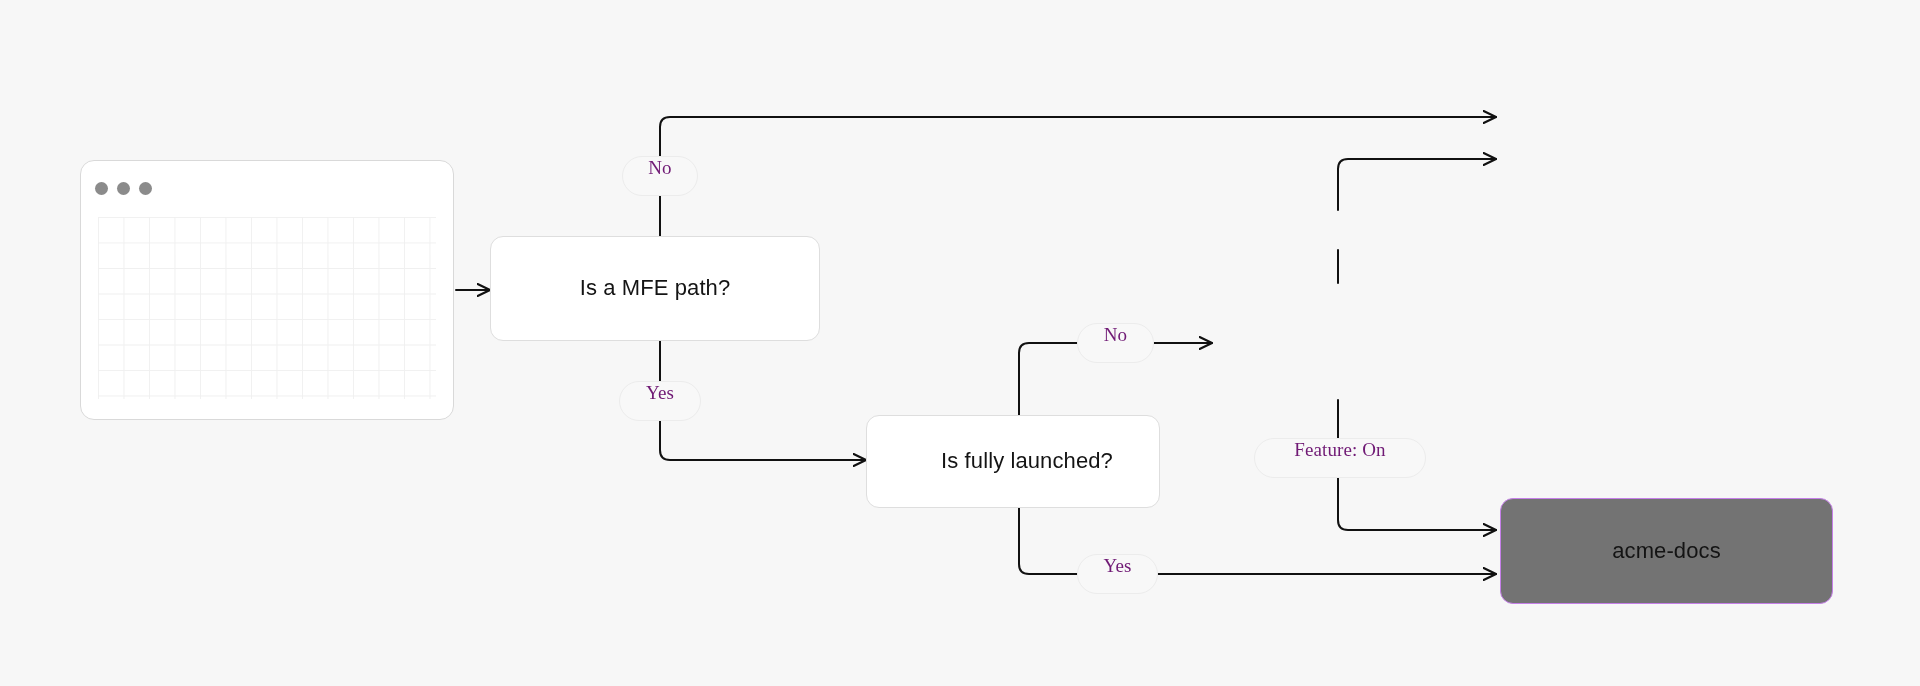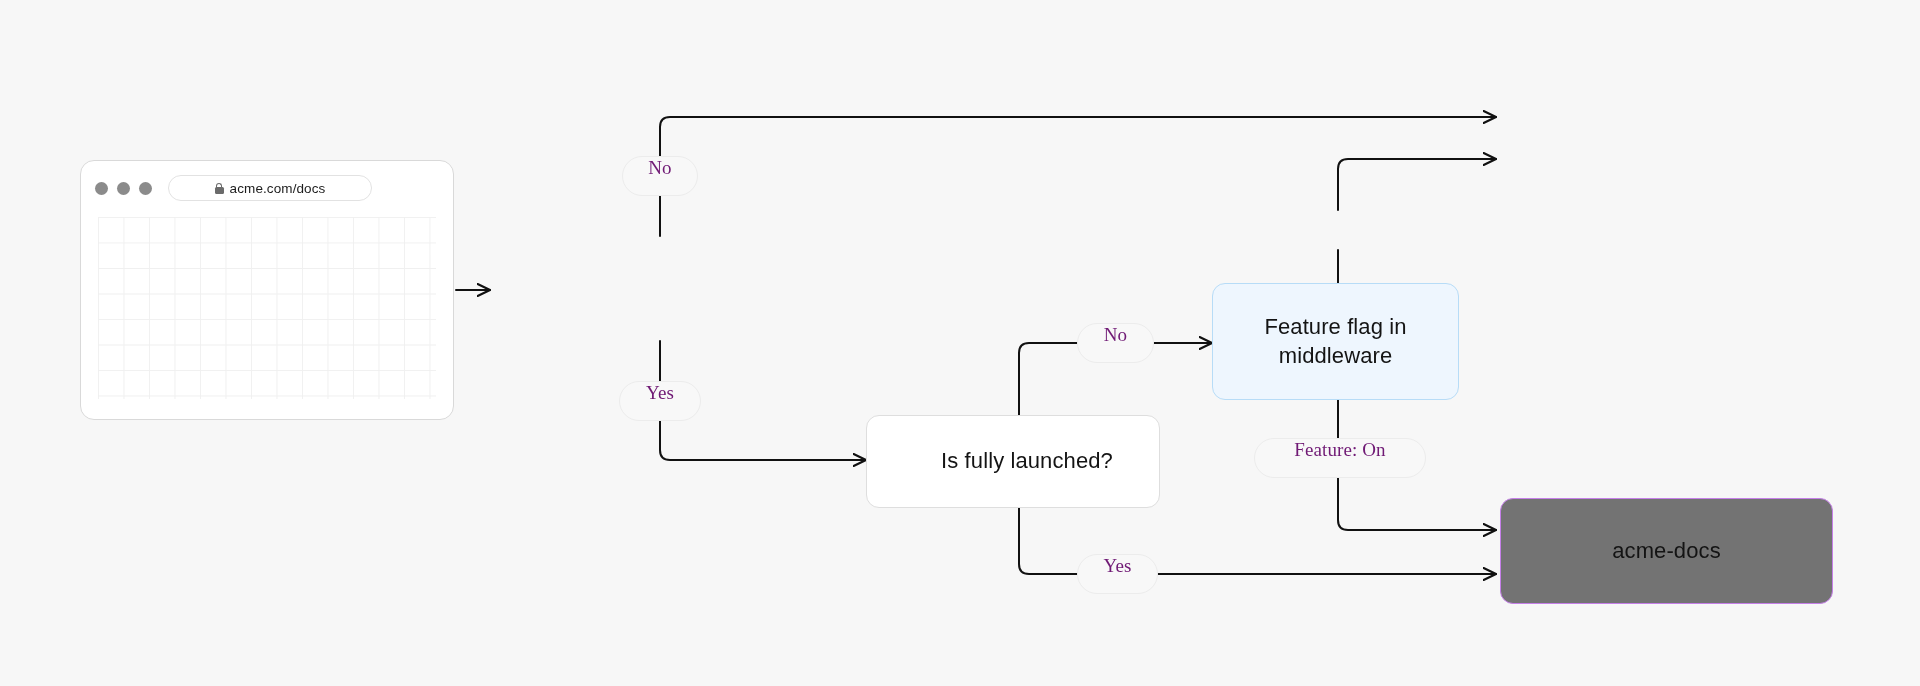--- a/index.html
+++ b/index.html
@@ -192,37 +192,32 @@
     </g>
   </svg>
 
   <div class="browser">
     <div class="browser-bar">
       <div class="dots">
         <span class="dot"></span>
         <span class="dot"></span>
         <span class="dot"></span>
       </div>
-      <div class="urlbar">
-        <span class="lock-icon"></span>
-        <span class="url-text">acme.com/docs</span>
-      </div>
     </div>
     <div class="browser-canvas"></div>
   </div>
 
+  <div class="node decision" style="left:490px; top:236px; width:330px; height:105px;">
+    <span>Is a MFE path?</span>
+  </div>
 
   <div class="node decision" style="left:866px; top:415px; width:294px; height:93px;padding-left:28px;">
     <span>Is fully launched?</span>
   </div>
 
-  <div class="node blue" style="left:1212px; top:283px; width:247px; height:117px; flex-direction:column;">
-    <span>Feature flag in</span>
-    <span>middleware</span>
-  </div>
 
 
   <div class="node purple" style="left:1500px; top:498px; width:333px; height:106px;">
     <span>acme-docs</span>
   </div>
 
   <div class="pill" style="left:622px; top:156px; width:76px; height:40px;">
     <span>No</span>
   </div>
 

